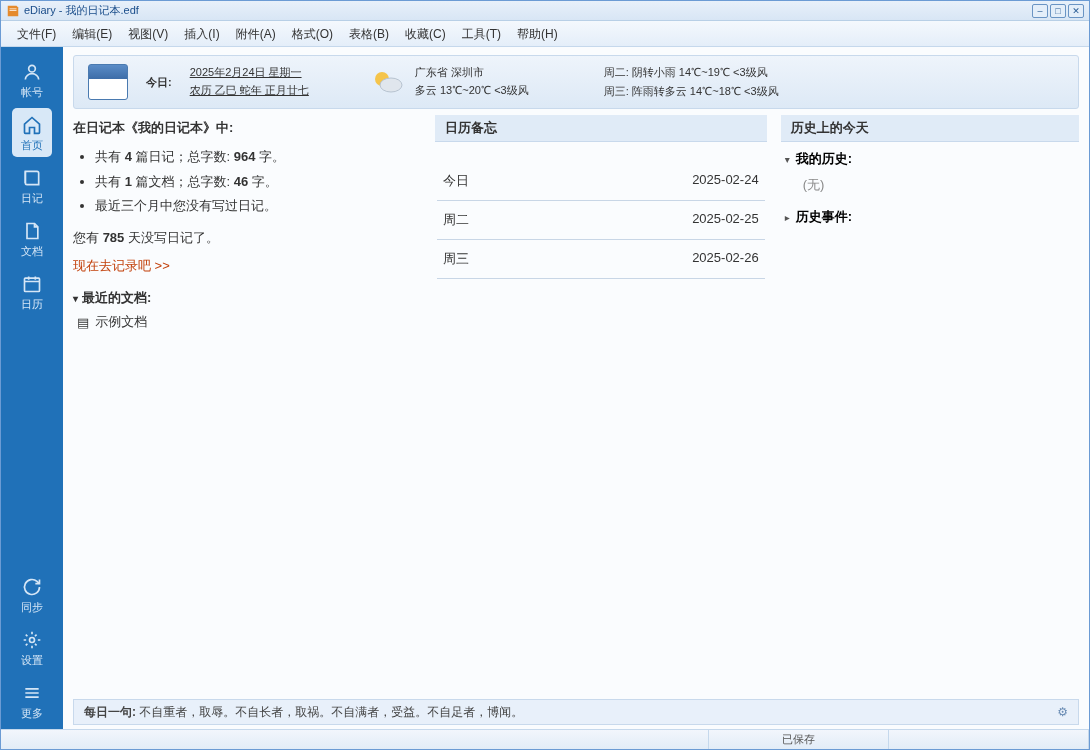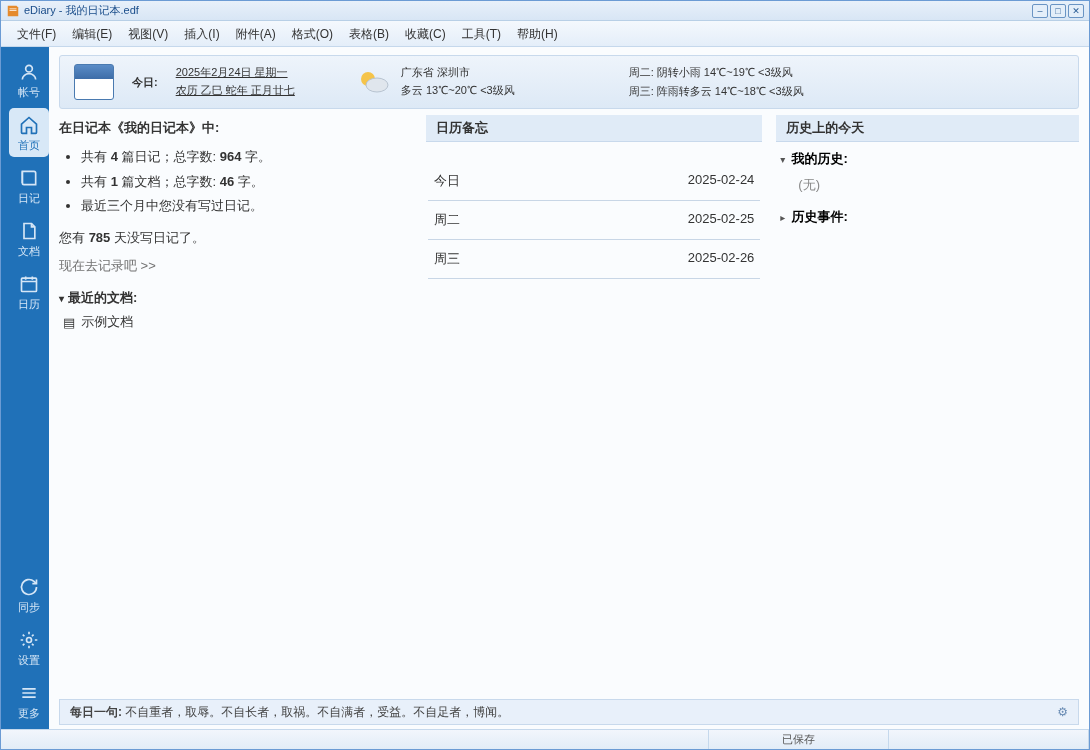--- a/index.html
+++ b/index.html
@@ -9,46 +9,46 @@
 .titlebar .app-icon { width: 14px; height: 14px; margin-right: 4px; }
 .titlebar .title { color: #1a4d8a; flex: 1; }
 .titlebar .win-controls { display: flex; gap: 2px; }
 .titlebar .win-btn { width: 16px; height: 14px; border: 1px solid #6a94c4; border-radius: 2px; background: #e4eef9; display: flex; align-items: center; justify-content: center; font-size: 9px; color: #2a5c95; cursor: pointer; }
 
 .menubar { height: 26px; background: linear-gradient(180deg, #f4f8fd 0%, #e4eef9 100%); display: flex; align-items: flex-end; padding: 0 8px; font-size: 12px; border-bottom: 1px solid #c5d8ec; }
 .menubar .menu-item { padding: 3px 8px; color: #333; cursor: pointer; }
 
 .main-wrap { display: flex; height: calc(100% - 20px - 26px - 20px); }
 
-.sidebar { width: 48px; background: #2071b8; display: flex; flex-direction: column; align-items: flex-end; padding-top: 8px; color: #d5e6f6; }
+.sidebar { width: 62px; background: #2071b8; display: flex; flex-direction: column; align-items: center; padding-top: 8px; color: #d5e6f6; }
 .sidebar .side-item { width: 40px; display: flex; flex-direction: column; align-items: center; padding: 6px 0 4px; margin-bottom: 4px; cursor: pointer; border-radius: 5px; font-size: 11px; }
 .sidebar .side-item.active { background: #d8e8f7; color: #2071b8; }
 .sidebar .side-item .icon { width: 22px; height: 22px; display: flex; align-items: center; justify-content: center; }
 .sidebar .side-item .label { margin-top: 2px; }
 .sidebar .spacer { flex: 1; }
 
 .content { flex: 1; display: flex; flex-direction: column; background: #fafcfe; }
 
 .today-banner { margin: 8px 10px 6px 10px; height: 54px; background: linear-gradient(180deg, #eef4fb 0%, #dde9f6 100%); border: 1px solid #c8d9ec; border-radius: 3px; display: flex; align-items: center; padding: 0 14px; font-size: 11px; color: #333; }
 .today-banner .cal-ico { width: 40px; height: 36px; background: linear-gradient(180deg, #5a8cc7 0%, #3e6ea9 40%, #fff 40%, #fff 100%); border: 1px solid #4a7ab0; border-radius: 3px; margin-right: 18px; }
 .today-banner .today-label { font-weight: bold; margin-right: 18px; }
 .today-banner .date-block { margin-right: 60px; line-height: 1.6; text-decoration: underline; }
 .today-banner .weather-ico { width: 36px; height: 30px; margin-right: 10px; }
-.today-banner .weather-block { margin-right: 114px; line-height: 1.6; }
+.today-banner .weather-block { margin-right: 75px; line-height: 1.6; }
 .today-banner .forecast-block { line-height: 1.7; }
 
 .panels { display: flex; flex: 1; padding: 0 10px 8px 10px; gap: 14px; overflow: hidden; }
 .panel-left { flex: 1.05; font-size: 13px; color: #333; }
 .panel-mid { flex: 1; }
 .panel-right { flex: 0.9; }
 
 .panel-left .heading { font-weight: bold; margin: 4px 0 8px 0; }
 .panel-left ul { list-style: disc; padding-left: 22px; margin-bottom: 10px; line-height: 1.9; }
 .panel-left .note { margin-bottom: 10px; }
-.panel-left .golink { color: #737373; cursor: pointer; margin-bottom: 14px; display: block; }
+.panel-left .golink { color: #c2410c; cursor: pointer; margin-bottom: 14px; display: block; }
 .panel-left .sect-head { display: flex; align-items: center; font-weight: bold; margin-bottom: 6px; }
 .panel-left .doc-item { padding-left: 4px; display: flex; align-items: center; gap: 6px; cursor: pointer; }
 
 .card-title { background: #e0ebf7; border-bottom: 1px solid #c8d9ec; padding: 4px 10px; font-size: 13px; font-weight: bold; color: #333; }
 .memo-list { padding: 20px 2px; text-align: right; }
 .memo-row { display: flex; justify-content: space-between; padding: 10px 6px; border-bottom: 1px solid #c8d6e6; font-size: 13px; color: #333; cursor: pointer; }
 
 .hist-sec { padding: 8px 4px; font-size: 13px; }
 .hist-sec .hrow { display: flex; align-items: center; gap: 6px; margin-bottom: 8px; cursor: pointer; }
 .hist-sec .hrow .tri { font-size: 10px; color: #555; }

